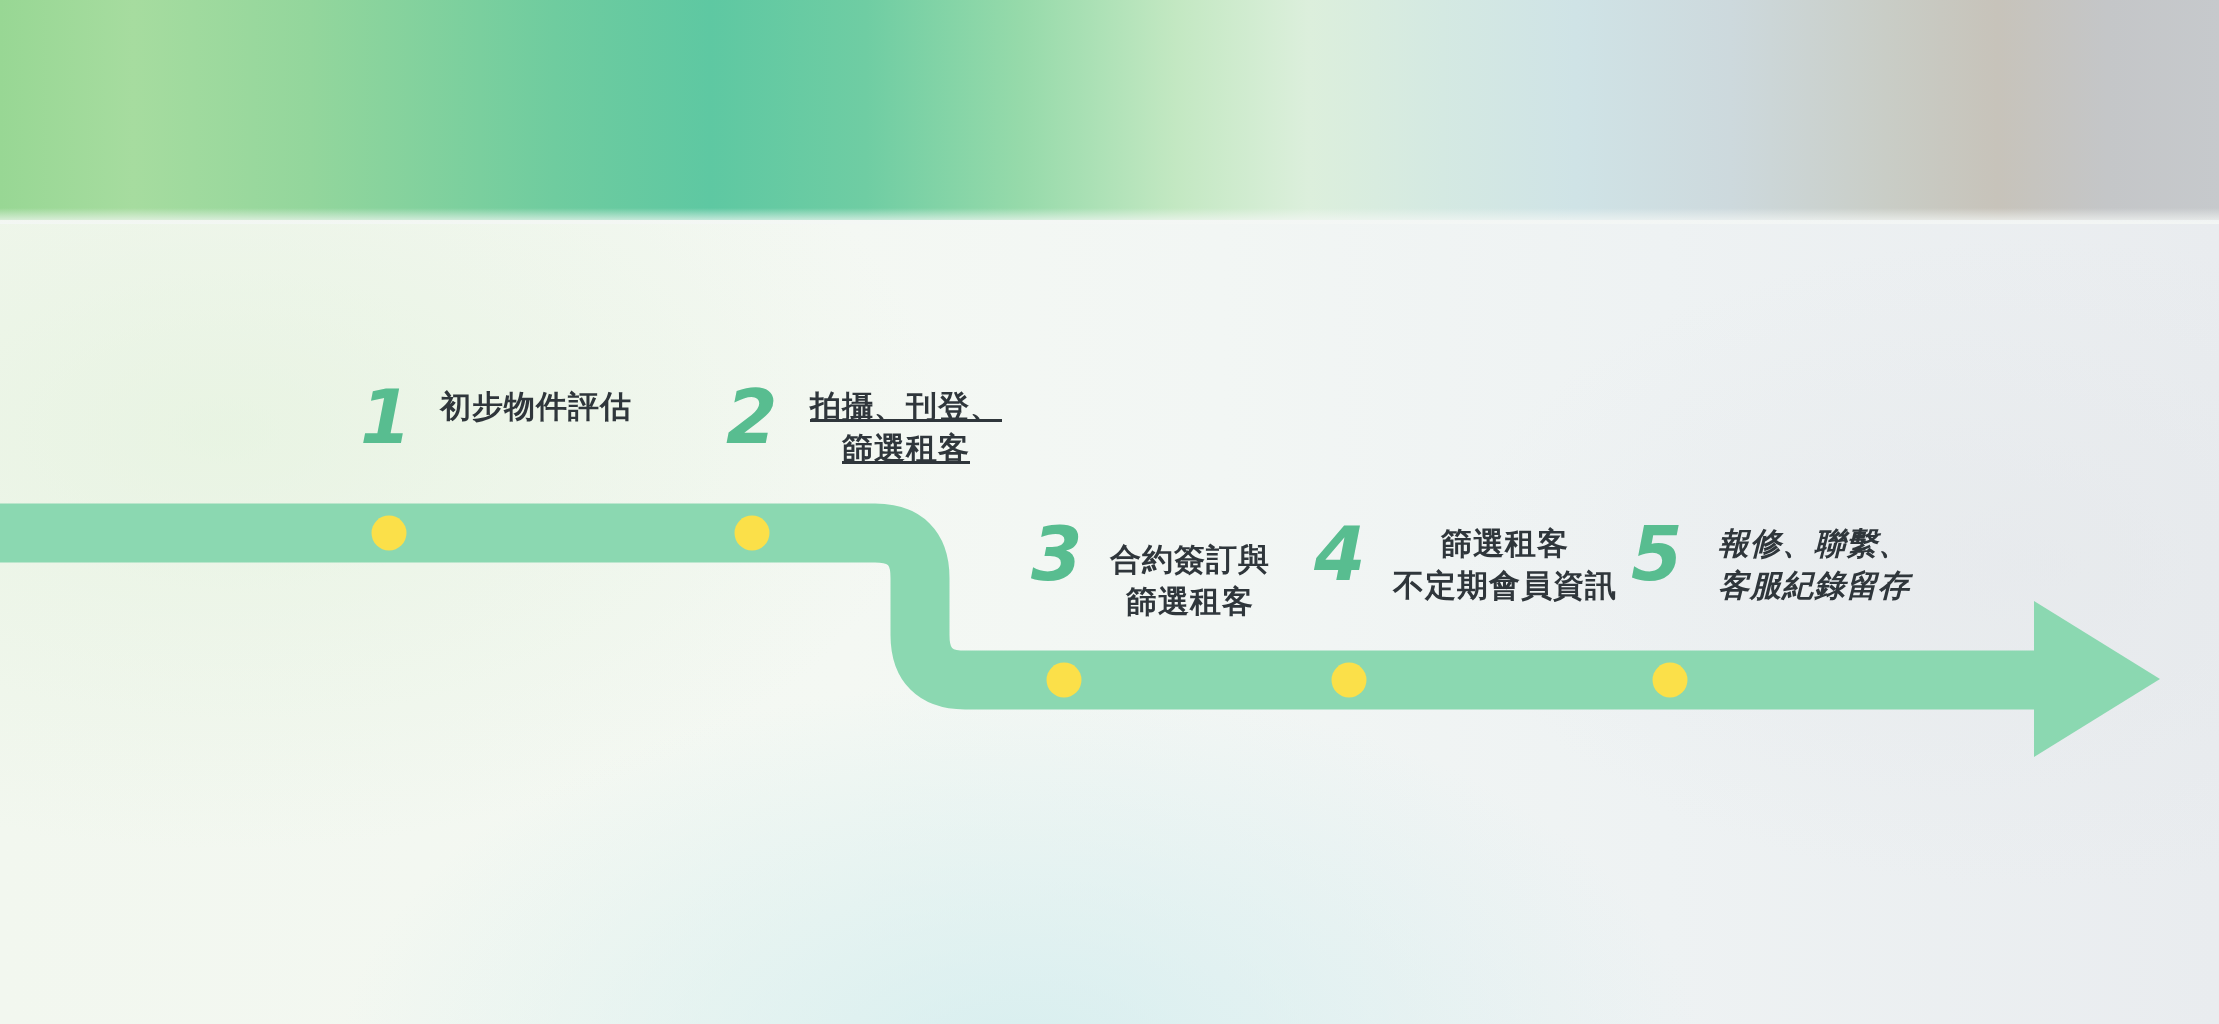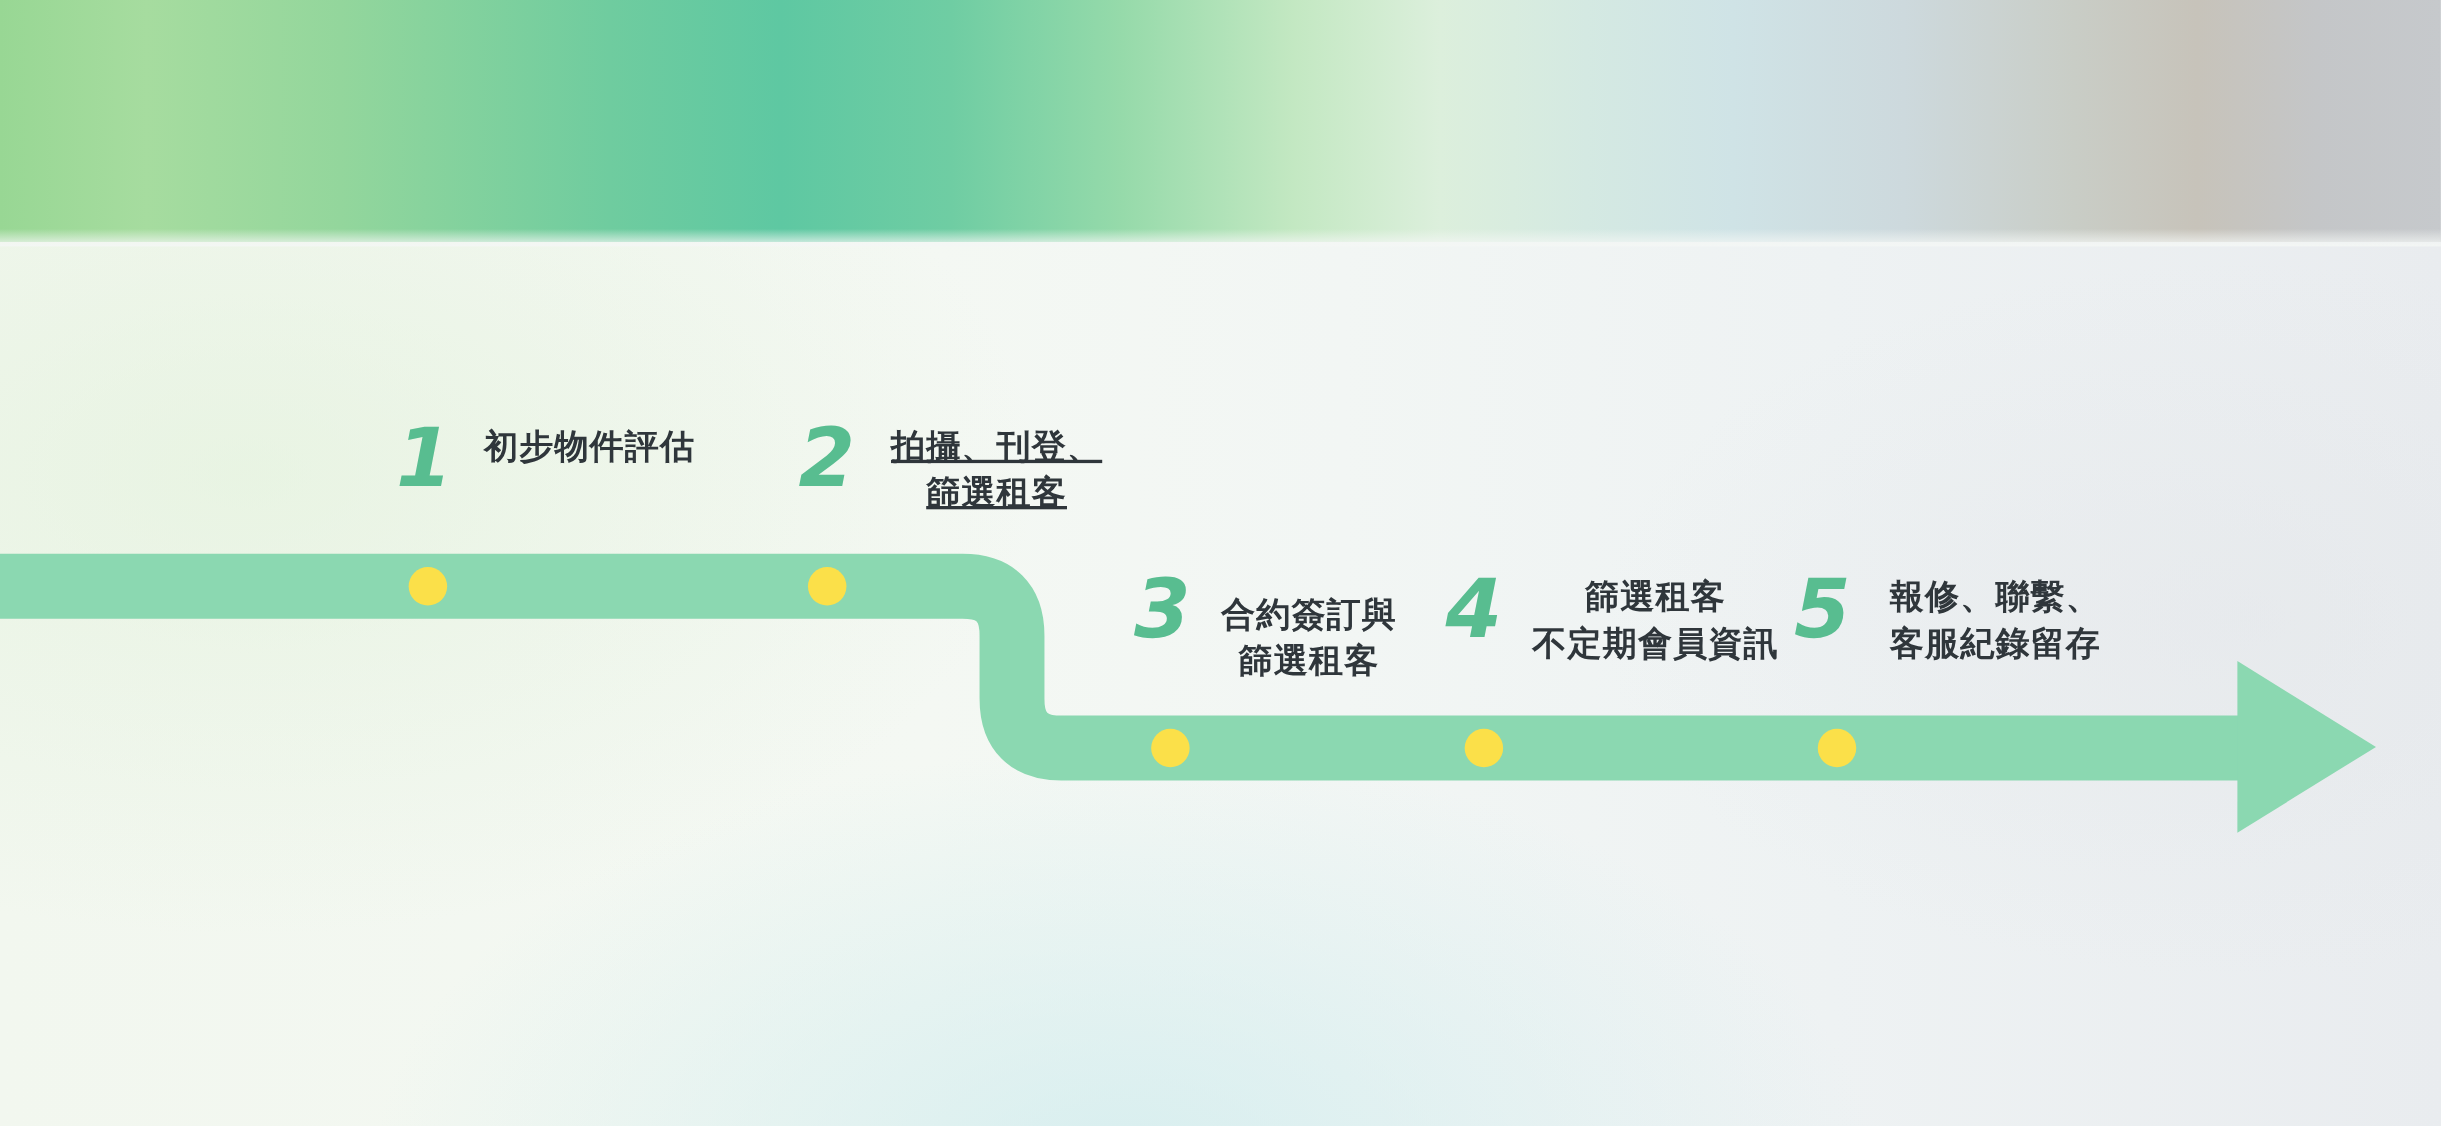--- a/index.html
+++ b/index.html
@@ -49,21 +49,21 @@
     color:var(--txt,#2F363B);
     letter-spacing:1px;
     white-space:nowrap;
     text-align:center;
   }
   
   .s1n{left:360px;top:381px;} .s1t{left:440px;top:385px;}
   .s2n{left:726px;top:381px;} .s2t{left:810px;top:385px;text-decoration:underline;}
   .s3n{left:1031px;top:518px;} .s3t{left:1110px;top:522px;margin-top:16px;}
   .s4n{left:1314px;top:518px;} .s4t{left:1393px;top:522px;}
-  .s5n{left:1631px;top:518px;} .s5t{left:1718px;top:522px;}
+  .s5n{left:1631px;top:518px;} .s5t{left:1718px;top:522px;font-style:italic;}
 </style>
 </head>
 <body>
 
 <div class="canvas">
 
   <div class="banner"></div>
   <div class="banner-fade"></div>
 
   <svg class="ribbon-svg" width="2219" height="1024" viewBox="0 0 2219 1024">

